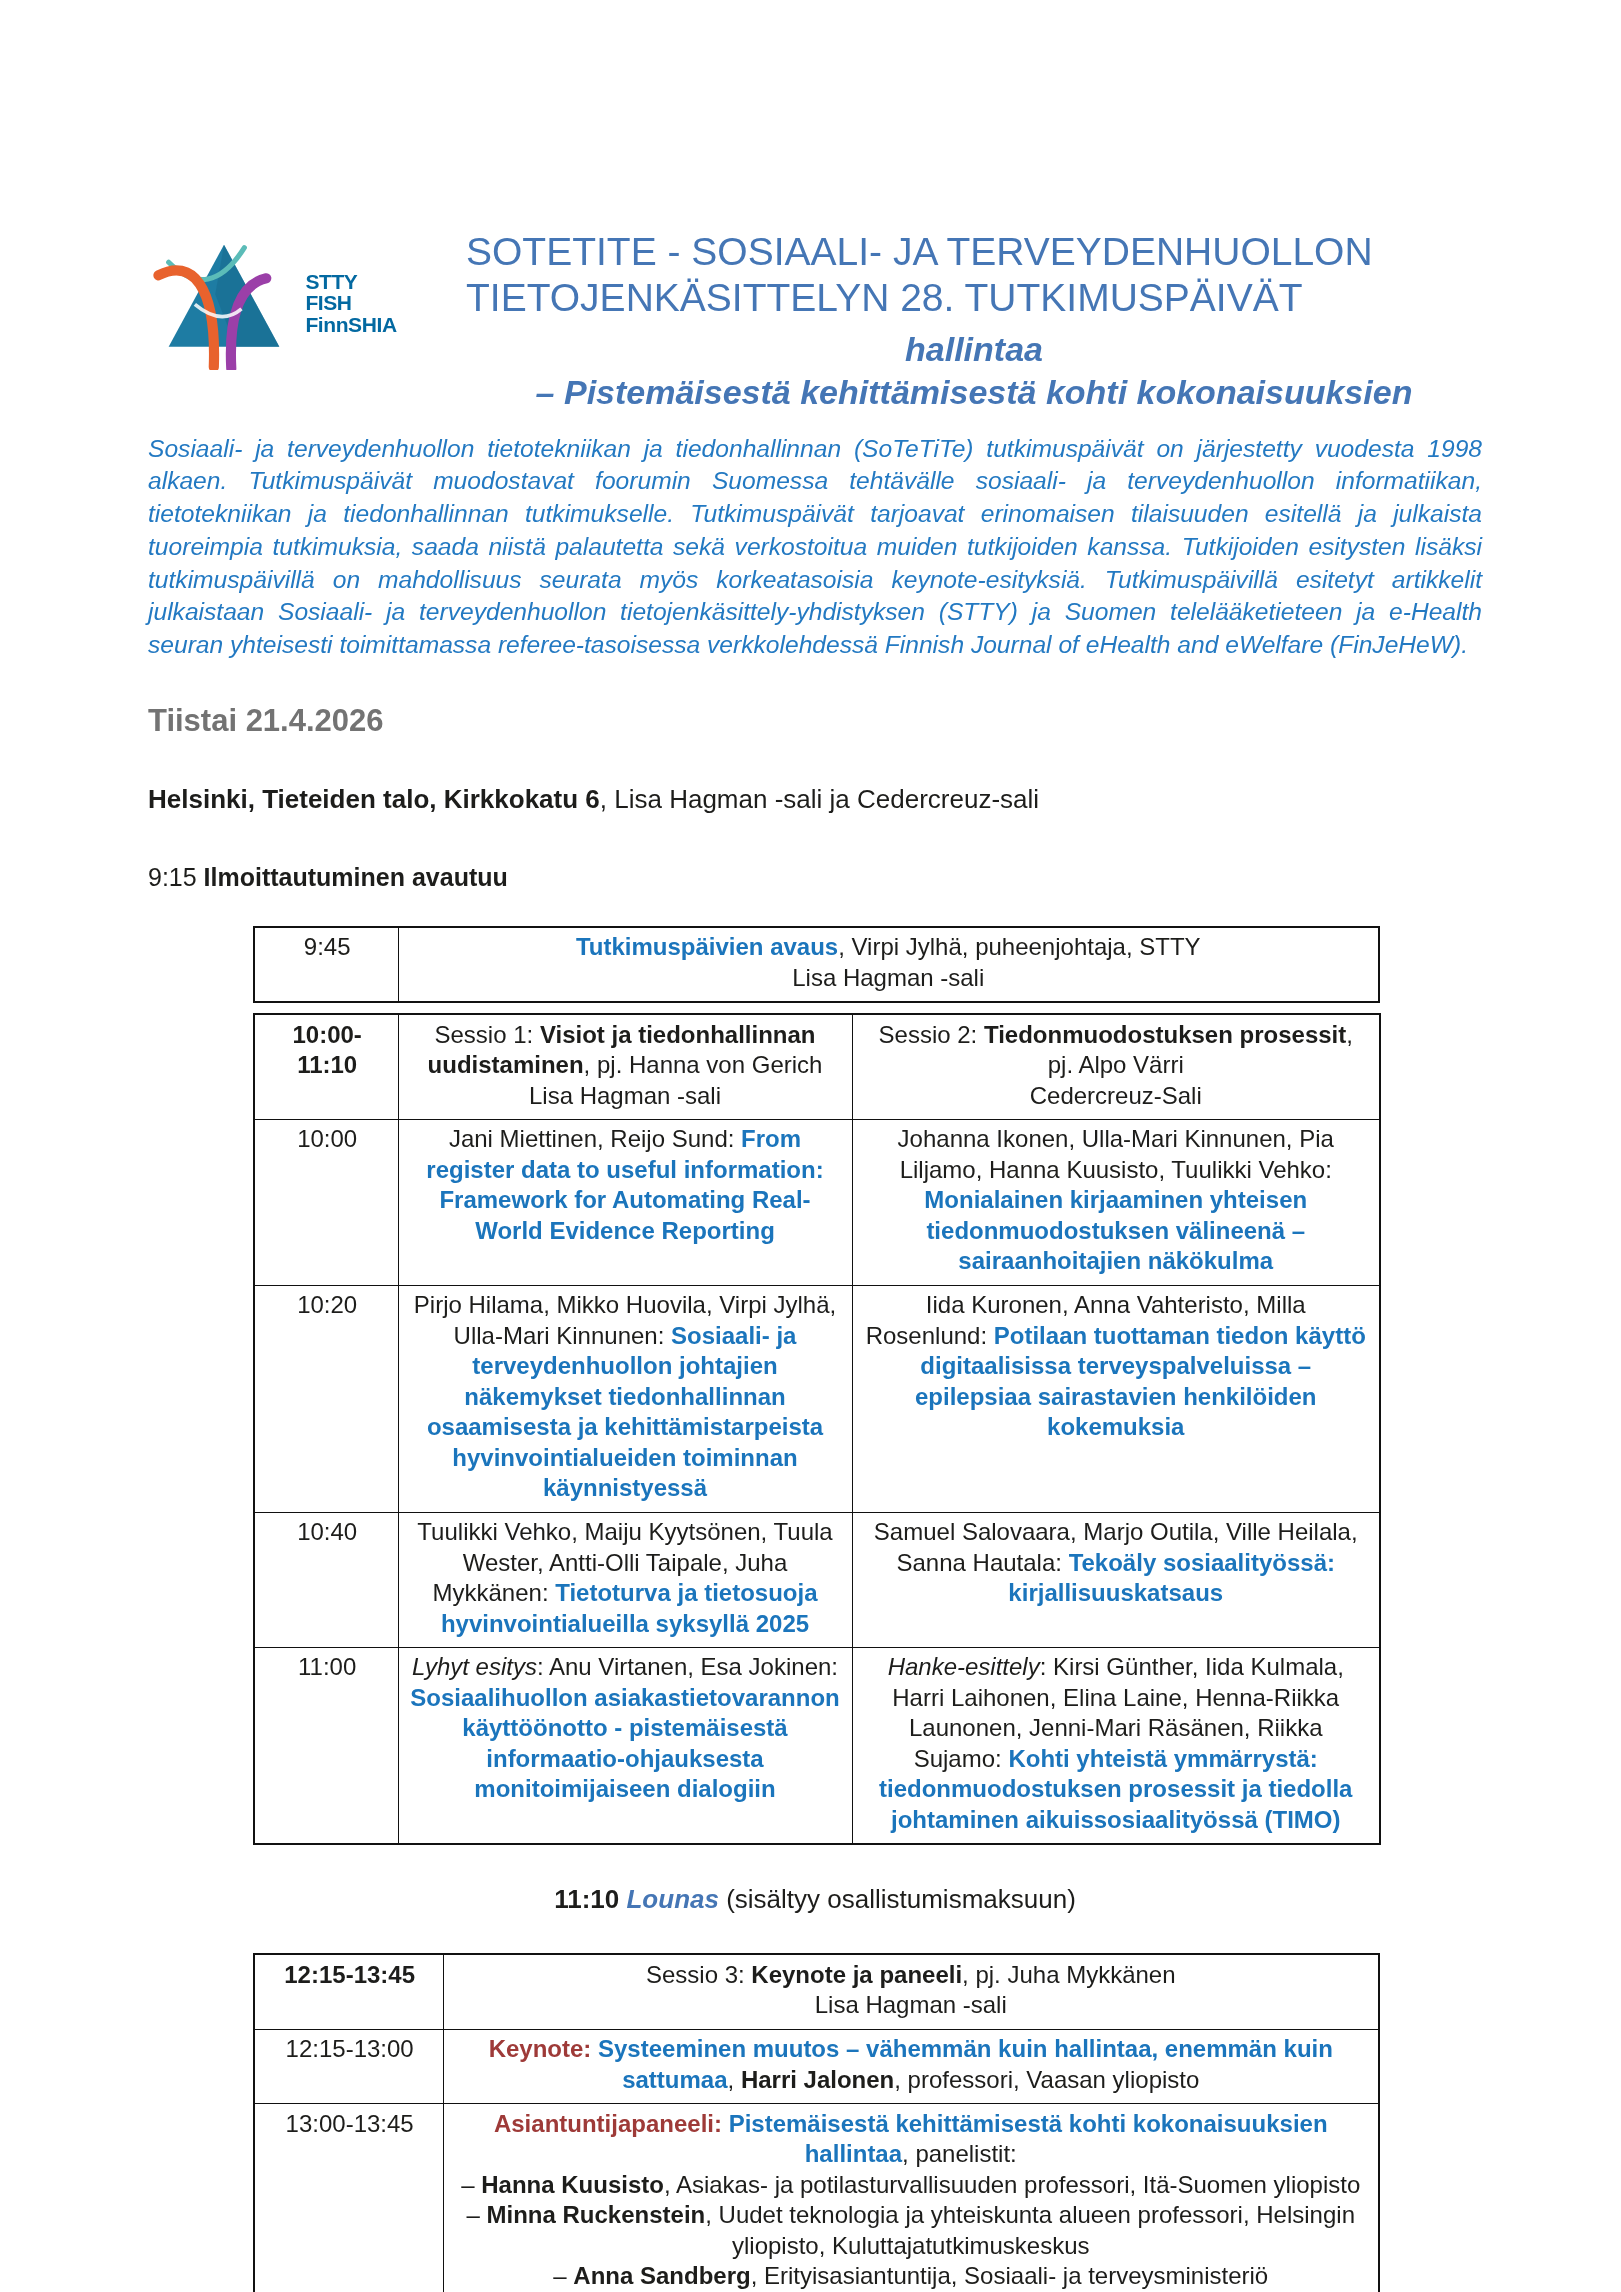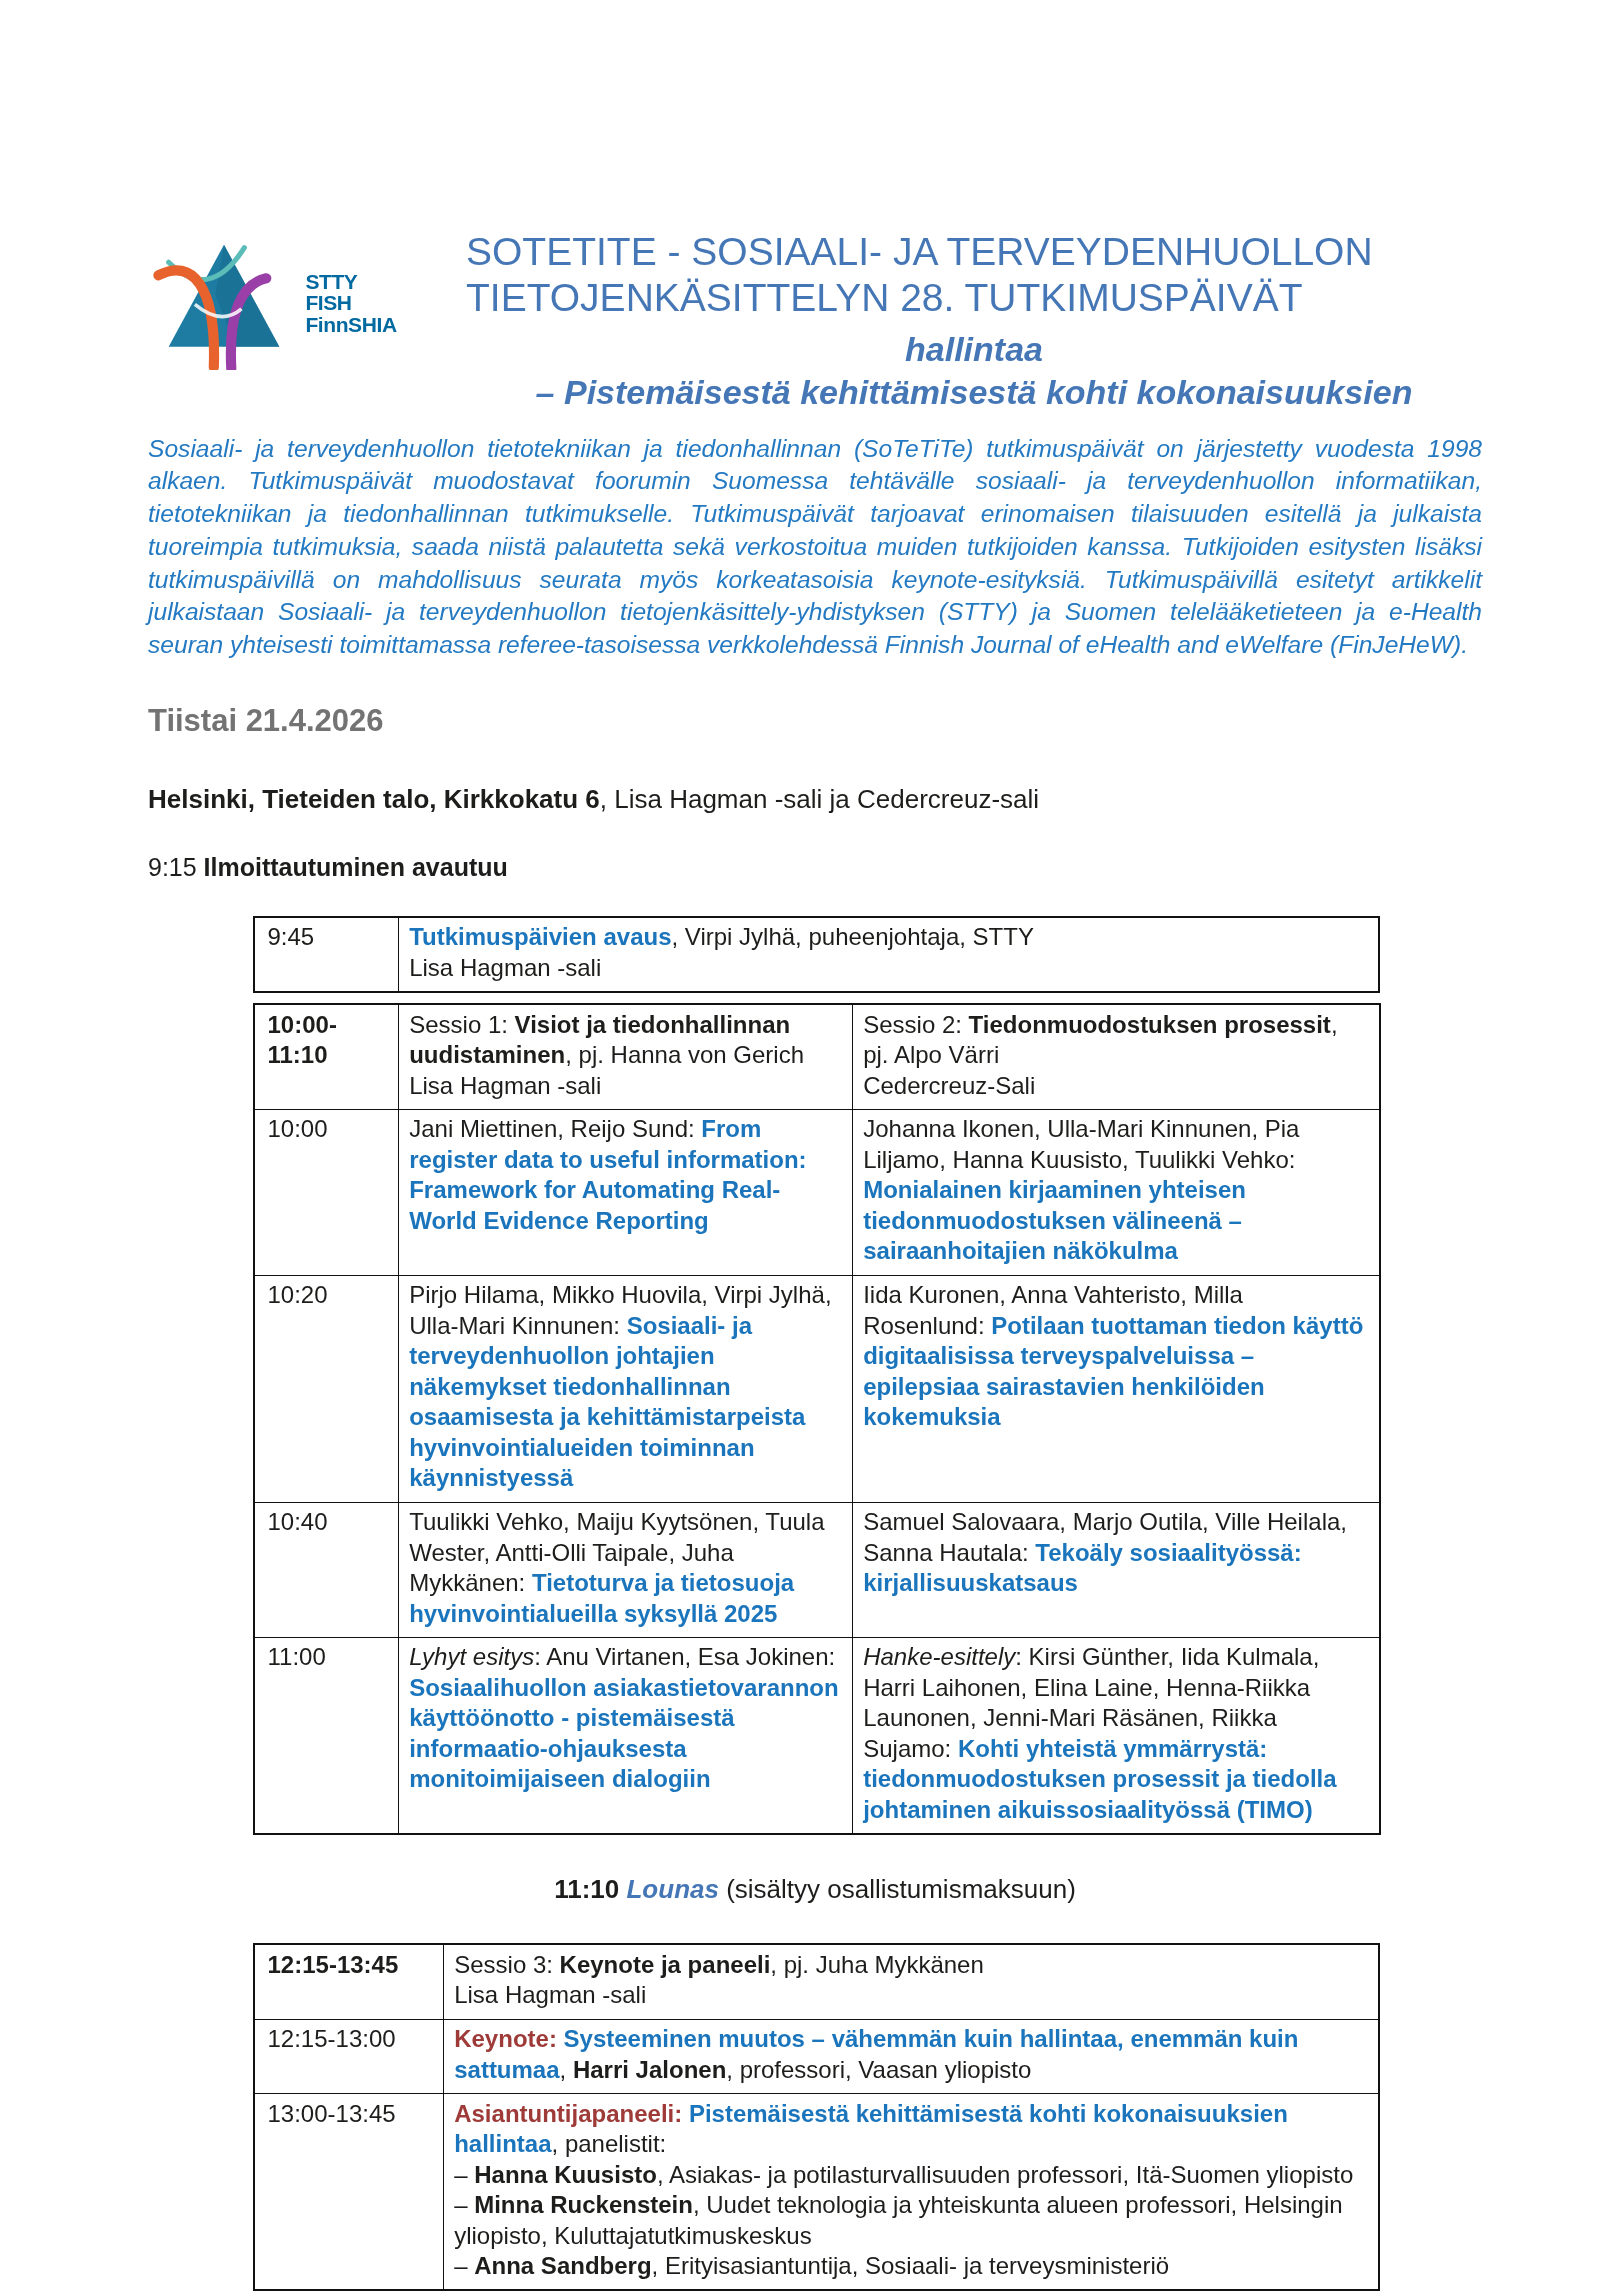--- a/index.html
+++ b/index.html
@@ -25,26 +25,26 @@
     margin-top:19.7px;
     font-style:italic;
     color:#2379c2;
     font-size:24.6px;line-height:1.33;
     text-align:justify;
   }
 
   
   .day-heading{margin-top:41px;font-size:31px;font-weight:bold;color:#737373;}
   .venue{margin-top:45px;font-size:26px;}
-  .reg-line{margin-top:38px;font-size:25px;}
+  .reg-line{margin-top:48px;font-size:25px;}
 
   
   .tbl{border-collapse:collapse;table-layout:fixed;width:1127px;margin-left:105px;
        font-size:24px;line-height:1.27;border:2.7px solid #111;}
-  .tbl td{border:1.8px solid #111;vertical-align:top;padding:4.5px 10.7px 8px 10.7px;}
+  .tbl td{border:1.8px solid #111;vertical-align:top;padding:4.5px 10.7px 8px 10.7px;text-align:center;}
   .tbl td.time{padding-left:12.5px;}
   .tbl p{margin:0;}
   .t1{margin-top:34px;}
   .t2{margin-top:10px;padding-left:36px;}
   .t3{margin-top:38px;}
 
   .b{font-weight:bold;}
   .i{font-style:italic;}
   .blue-b{color:#1b75bc;font-weight:bold;}
   .steel-bi{color:#4576b5;font-weight:bold;font-style:italic;}

